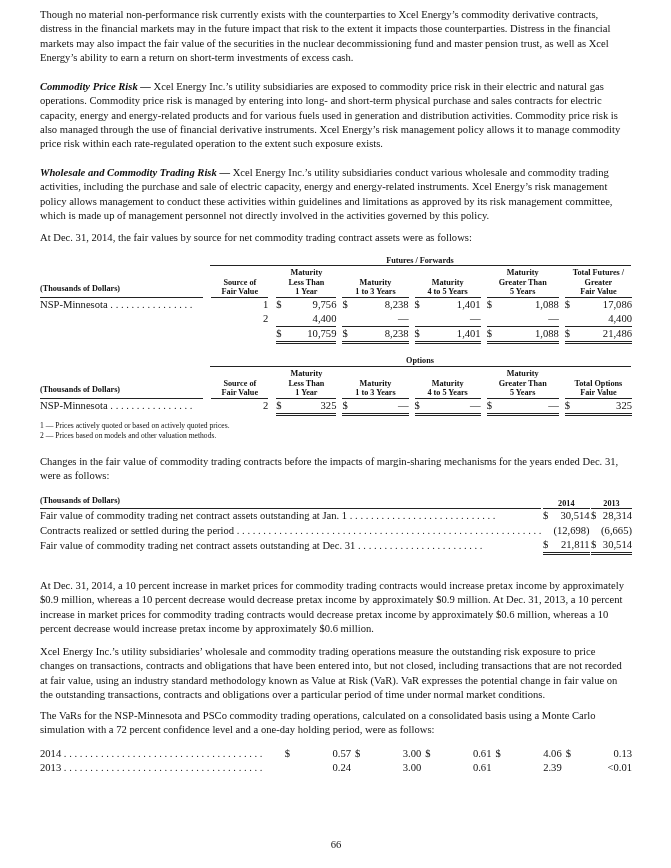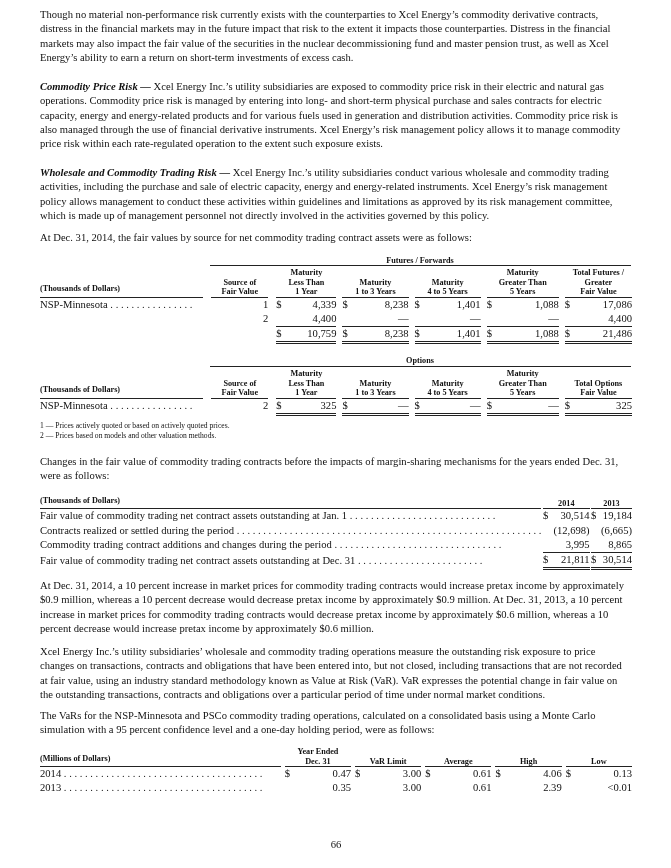--- a/index.html
+++ b/index.html
@@ -80,21 +80,21 @@
       <td class="hdr bb" colspan="2"><span>Maturity</span><br><span>Greater Than</span><br><span>5 Years</span></td>
       <td></td>
       <td class="hdr bb" colspan="2"><span>Total Futures /</span><br><span>Greater</span><br><span>Fair Value</span></td>
     </tr>
     <tr style="height:14px;">
       <td class="dots"><span>NSP-Minnesota</span> . . . . . . . . . . . . . . . .</td>
       <td></td>
       <td class="num">1</td>
       <td></td>
       <td class="cur">$</td>
-      <td class="num">4,339</td>
+      <td class="num">9,756</td>
       <td></td>
       <td class="cur">$</td>
       <td class="num">8,238</td>
       <td></td>
       <td class="cur">$</td>
       <td class="num">1,401</td>
       <td></td>
       <td class="cur">$</td>
       <td class="num">1,088</td>
       <td></td>
@@ -230,57 +230,48 @@
       <td></td>
       <td class="hdr bb" colspan="2">2013</td>
     </tr>
     <tr style="height:14px;">
       <td class="dots"><span>Fair value of commodity trading net contract assets outstanding at Jan. 1</span> . . . . . . . . . . . . . . . . . . . . . . . . . . . .</td>
       <td></td>
       <td class="cur">$</td>
       <td class="num">30,514</td>
       <td></td>
       <td class="cur">$</td>
-      <td class="num">19,184</td>
+      <td class="num">28,314</td>
     </tr>
     <tr style="height:14px;">
       <td class="dots"><span>Contracts realized or settled during the period</span> . . . . . . . . . . . . . . . . . . . . . . . . . . . . . . . . . . . . . . . . . . . . . . . . . . . . . . . . . .</td>
       <td></td>
       <td class="cur"></td>
       <td class="num" style="padding-right:0;">(12,698)</td>
       <td></td>
       <td class="cur"></td>
       <td class="num">(6,665)</td>
-    </tr>
-    <tr style="height:14px;">
-      <td class="dots"><span>Commodity trading contract additions and changes during the period</span> . . . . . . . . . . . . . . . . . . . . . . . . . . . . . . . .</td>
-      <td></td>
-      <td class="cur bb"></td>
-      <td class="num bb">3,995</td>
-      <td></td>
-      <td class="cur bb"></td>
-      <td class="num bb">8,865</td>
     </tr>
     <tr style="height:14px;">
       <td class="dots"><span>Fair value of commodity trading net contract assets outstanding at Dec. 31</span> . . . . . . . . . . . . . . . . . . . . . . . .</td>
       <td></td>
       <td class="cur dbl">$</td>
       <td class="num dbl">21,811</td>
       <td></td>
       <td class="cur dbl">$</td>
       <td class="num dbl">30,514</td>
     </tr>
   </tbody>
     </table>
 
   <p class="para" style="top:579px;"><span>At Dec. 31, 2014, a 10 percent increase in market prices for commodity trading contracts would increase pretax income by approximately $0.9 million, whereas a 10 percent decrease would decrease pretax income by approximately $0.9 million.  At Dec. 31, 2013, a 10 percent increase in market prices for commodity trading contracts would decrease pretax income by approximately $0.6 million, whereas a 10 percent decrease would increase pretax income by approximately $0.6 million.</span></p>
 
   <p class="para" style="top:645px;"><span>Xcel Energy Inc.’s utility subsidiaries’ wholesale and commodity trading operations measure the outstanding risk exposure to price changes on transactions, contracts and obligations that have been entered into, but not closed, including transactions that are not recorded at fair value, using an industry standard methodology known as Value at Risk (VaR).  VaR expresses the potential change in fair value on the outstanding transactions, contracts and obligations over a particular period of time under normal market conditions.</span></p>
 
-  <p class="para" style="top:709px;"><span>The VaRs for the NSP-Minnesota and PSCo commodity trading operations, calculated on a consolidated basis using a Monte Carlo simulation with a 95 percent confidence level and a one-day holding period, were as follows:</span></p>
+  <p class="para" style="top:709px;"><span>The VaRs for the NSP-Minnesota and PSCo commodity trading operations, calculated on a consolidated basis using a Monte Carlo simulation with a 72 percent confidence level and a one-day holding period, were as follows:</span></p>
 
   <table class="fin" style="top:747px; left:0; width:592px;">
     <colgroup>
       <col style="width:240px">
         <col style="width:4px">
       <col style="width:10px">
         <col style="width:56px">
         <col style="width:4px">
       <col style="width:10px">
         <col style="width:56px">
@@ -288,56 +279,43 @@
       <col style="width:10px">
         <col style="width:56px">
         <col style="width:4px">
       <col style="width:10px">
         <col style="width:56px">
         <col style="width:4px">
       <col style="width:10px">
         <col style="width:56px">
     </colgroup>
     <tbody>
-        <tr>
-      <td class="hdr-left bb">(Millions of Dollars)</td>
-      <td></td>
-      <td class="hdr bb" colspan="2"><span>Year Ended</span><br><span>Dec. 31</span></td>
-      <td></td>
-      <td class="hdr bb" colspan="2">VaR Limit</td>
-      <td></td>
-      <td class="hdr bb" colspan="2">Average</td>
-      <td></td>
-      <td class="hdr bb" colspan="2">High</td>
-      <td></td>
-      <td class="hdr bb" colspan="2">Low</td>
-    </tr>
     <tr style="height:14px;">
       <td class="dots"><span>2014</span> . . . . . . . . . . . . . . . . . . . . . . . . . . . . . . . . . . . . . .</td>
       <td></td>
       <td class="cur">$</td>
-      <td class="num">0.47</td>
+      <td class="num">0.57</td>
       <td></td>
       <td class="cur">$</td>
       <td class="num">3.00</td>
       <td></td>
       <td class="cur">$</td>
       <td class="num">0.61</td>
       <td></td>
       <td class="cur">$</td>
       <td class="num">4.06</td>
       <td></td>
       <td class="cur">$</td>
       <td class="num">0.13</td>
     </tr>
     <tr style="height:14px;">
       <td class="dots"><span>2013</span> . . . . . . . . . . . . . . . . . . . . . . . . . . . . . . . . . . . . . .</td>
       <td></td>
       <td class="cur"></td>
-      <td class="num">0.35</td>
+      <td class="num">0.24</td>
       <td></td>
       <td class="cur"></td>
       <td class="num">3.00</td>
       <td></td>
       <td class="cur"></td>
       <td class="num">0.61</td>
       <td></td>
       <td class="cur"></td>
       <td class="num">2.39</td>
       <td></td>

